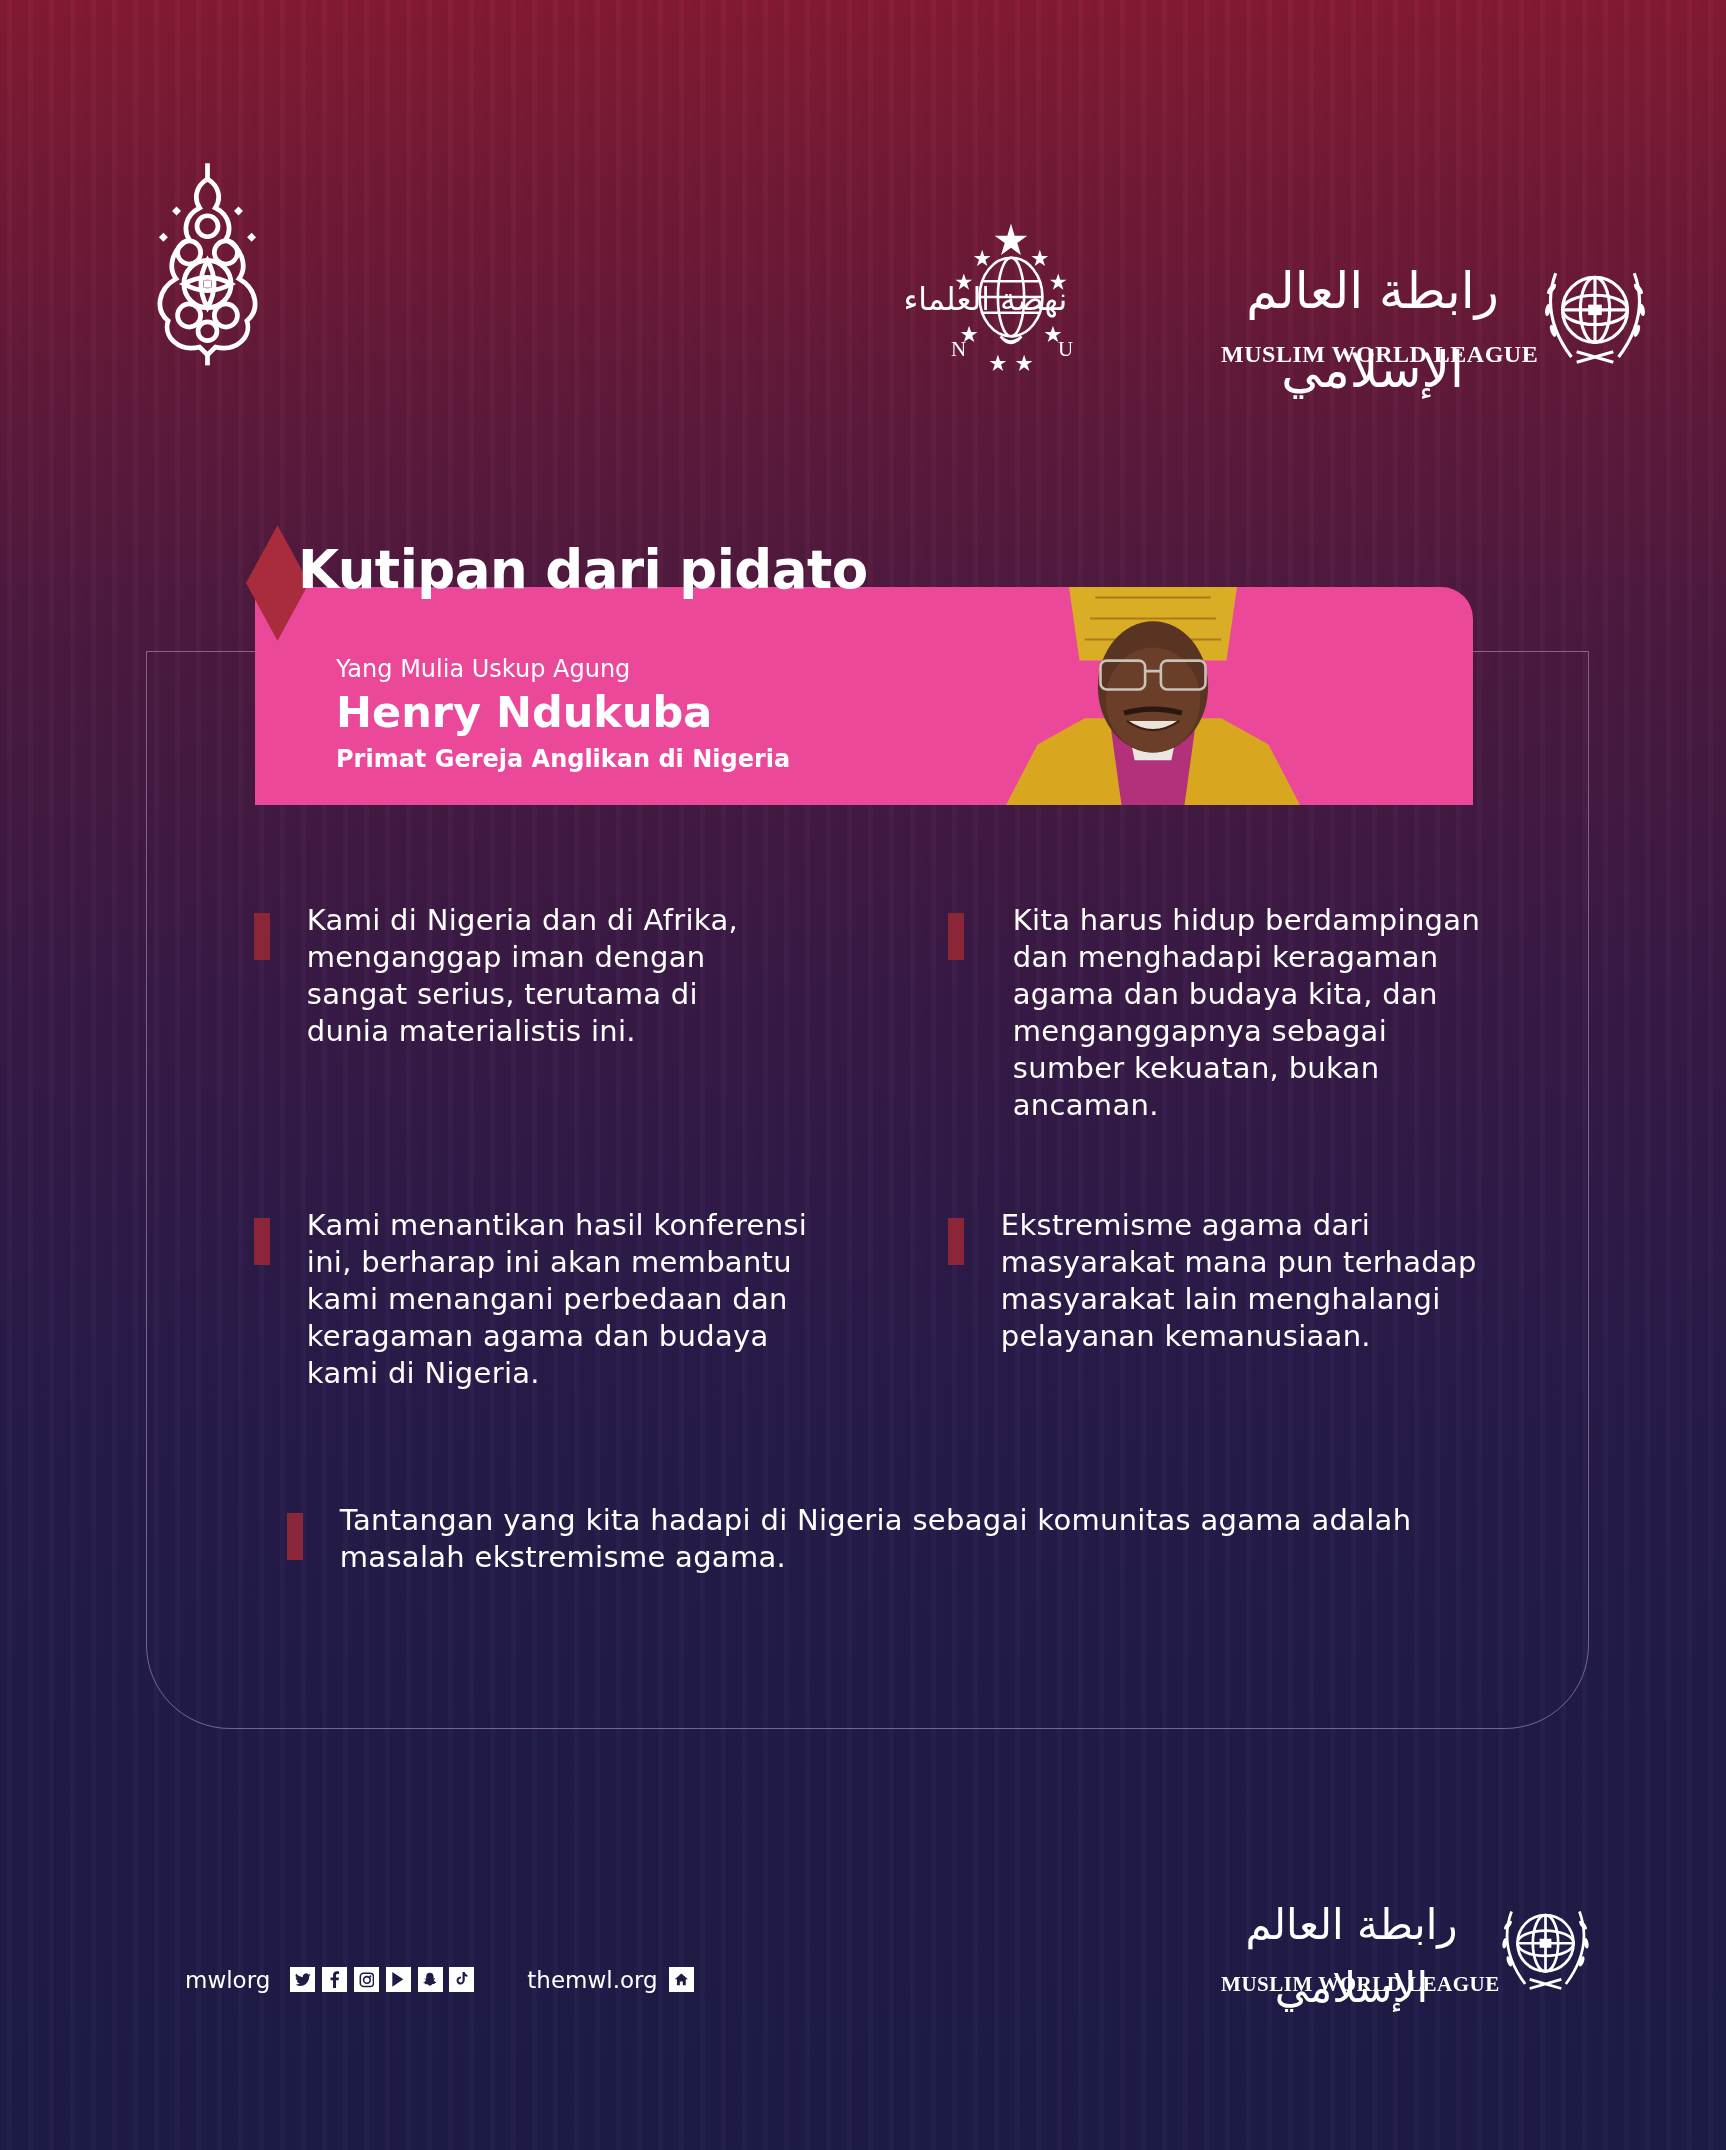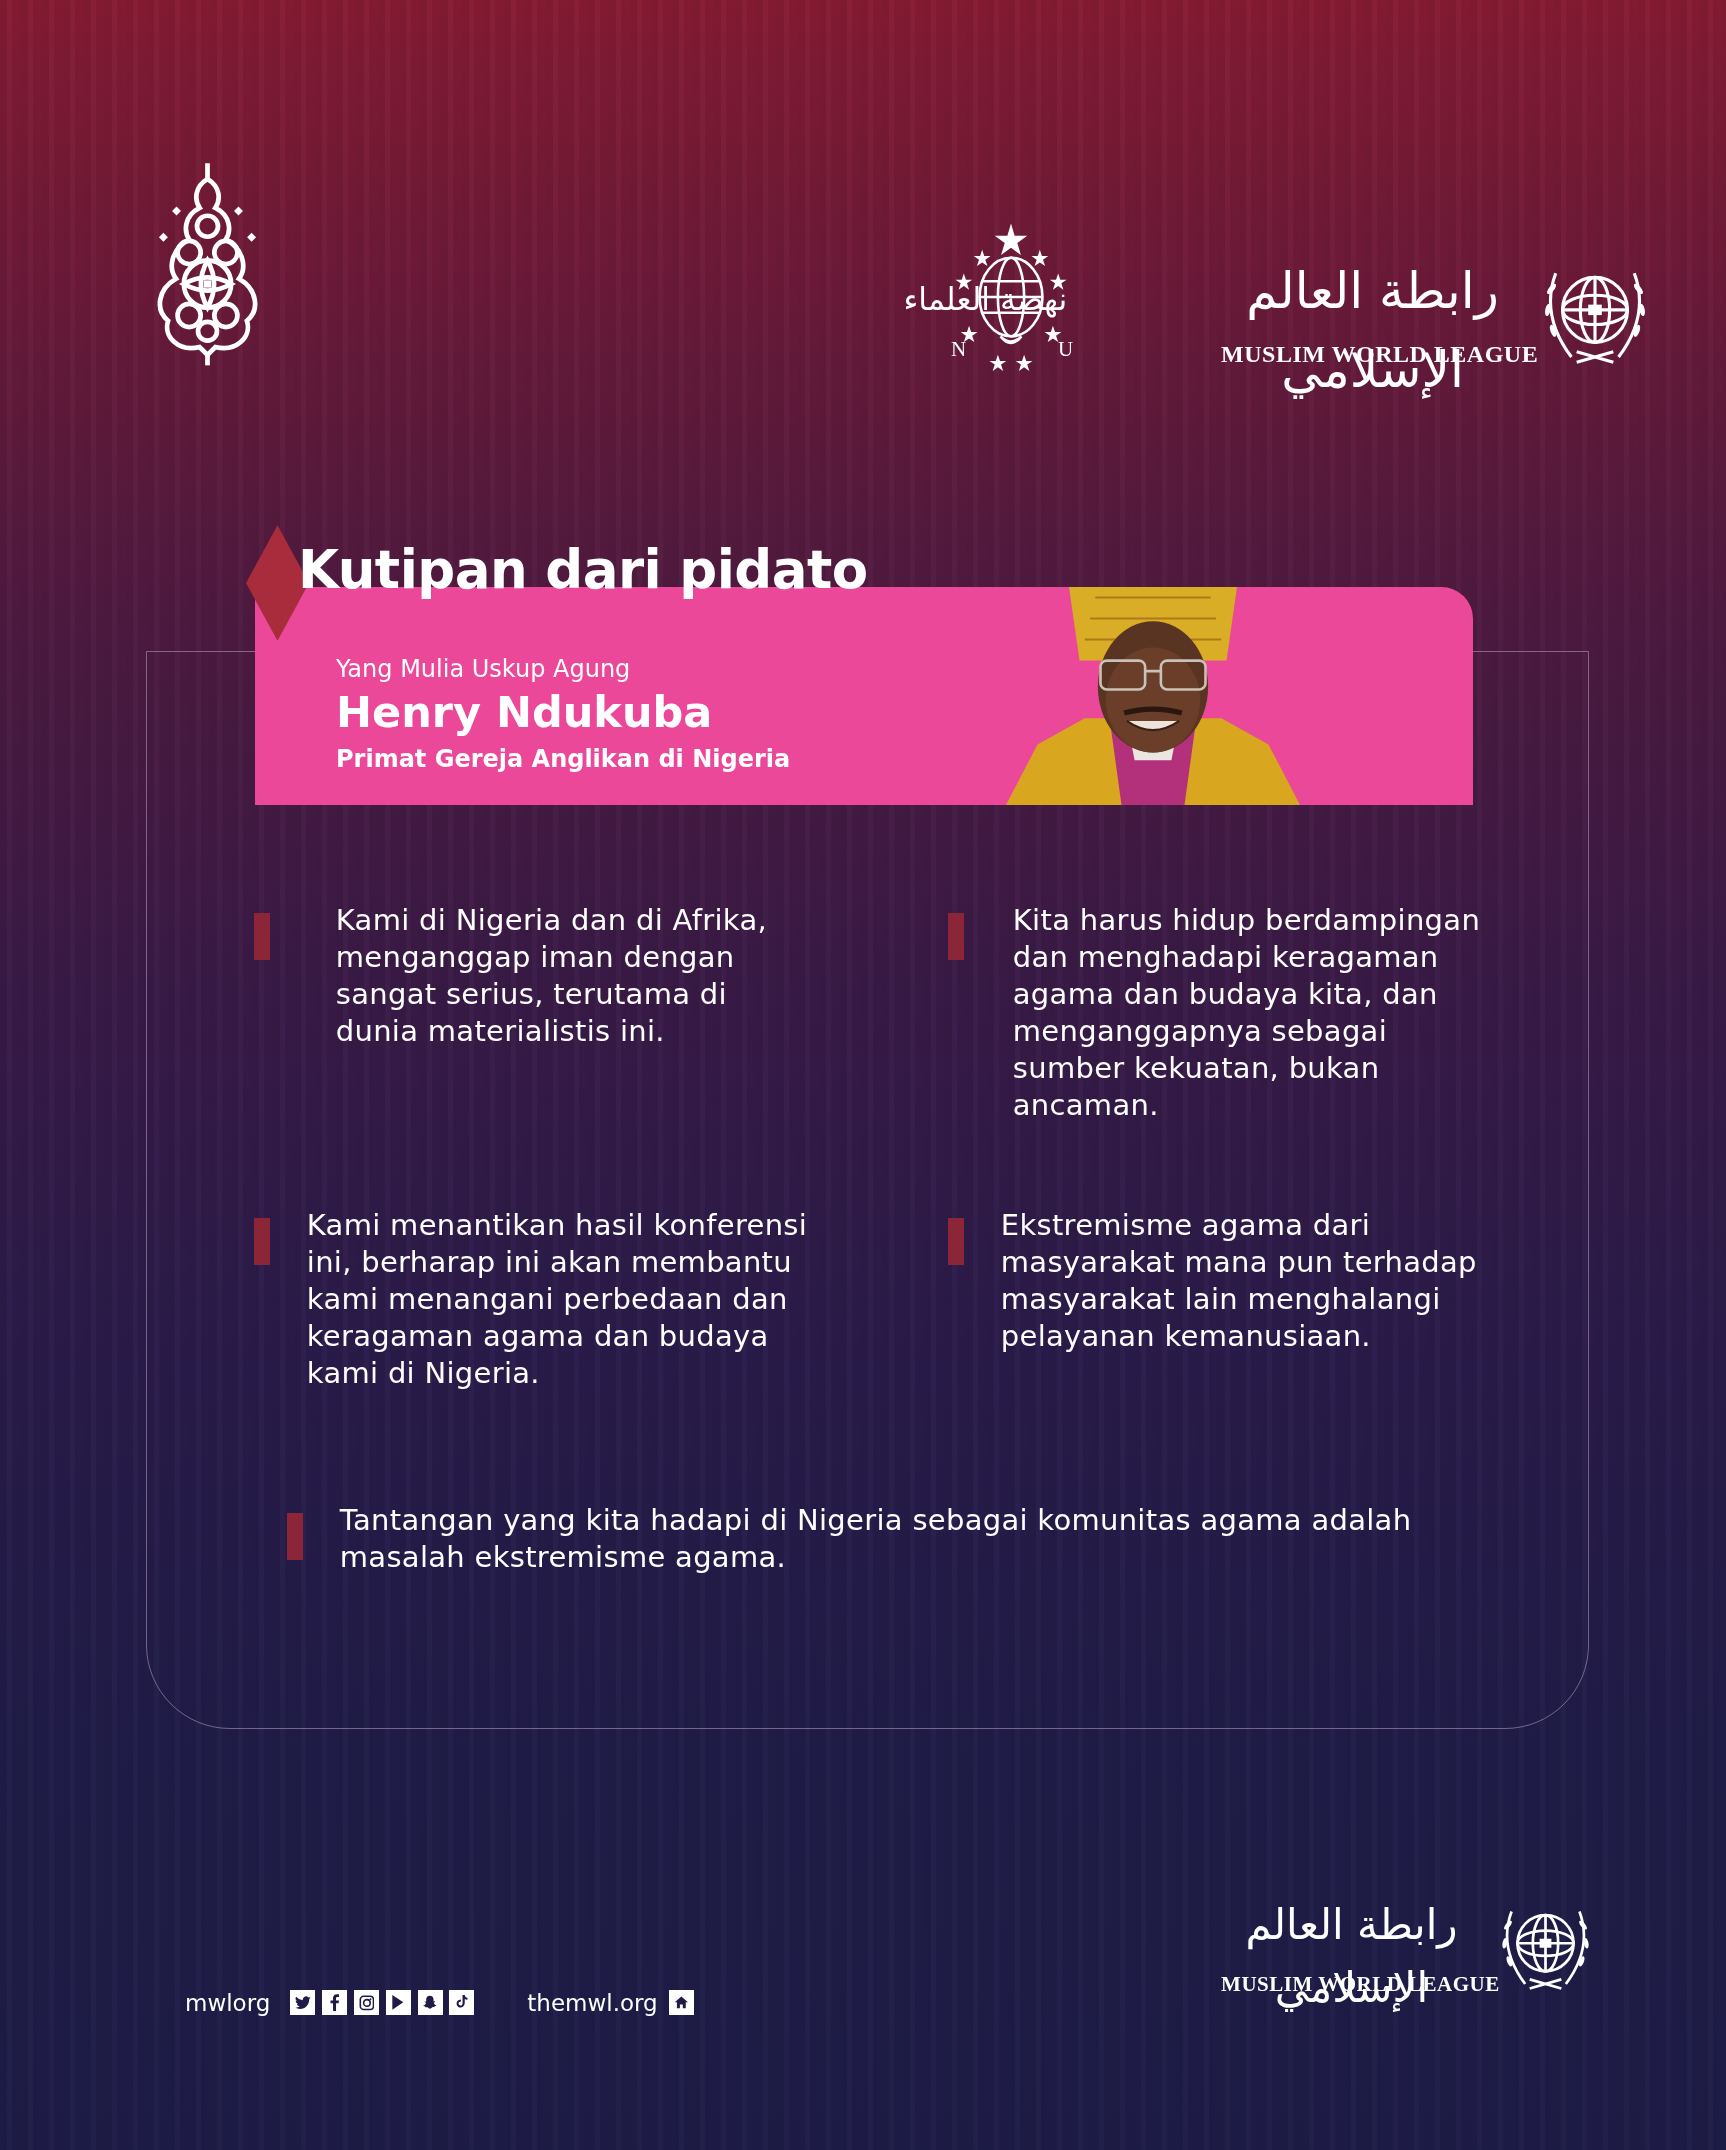--- a/index.html
+++ b/index.html
@@ -70,28 +70,28 @@
   .speaker-role { position: absolute; left: 81px; top: 158px; font-size: 24px; font-weight: bold; }
   .speaker-photo { position: absolute; left: 751px; top: 0; width: 294px; height: 218px; }
 
   
   .quote { position: absolute; display: flex; }
   .quote-bar { width: 15.8px; height: 47px; background: #8b2638; margin-top: 10.5px; flex-shrink: 0; }
   .quote-text {
     margin-left: 37px; font-size: 29px; line-height: 37px; letter-spacing: 0.3px;
     font-family: "DejaVu Sans", sans-serif;
   }
-  .q1 { left: 254px; top: 902px; width: 578px; gap: 29px; }
+  .q1 { left: 254px; top: 902px; width: 578px; }
   .q2 { left: 948px; top: 902px; width: 578px; gap: 12px; }
   .q3 { left: 254px; top: 1207px; width: 578px; }
   .q4 { left: 948px; top: 1207px; width: 578px; }
   .q5 { left: 268px; top: 1502px; width: 1260px; padding-left: 19px; }
 
   
-  .footer-left { position: absolute; left: 185px; top: 1964px; display: flex; align-items: center; height: 31.5px; margin-top: 23px; }
+  .footer-left { position: absolute; left: 185px; top: 1964px; display: flex; align-items: center; height: 31.5px; }
   .footer-handle { font-size: 23px; margin-right: 20px; }
   .social-icons { display: flex; gap: 6.8px; margin-right: 53px; }
   .social-icon {
     width: 25px; height: 25px; background: #ffffff; color: #1e1c47;
     display: flex; align-items: center; justify-content: center;
     font-size: 15.8px; font-weight: bold; font-family: "DejaVu Sans", sans-serif;
   }
   .footer-site { font-size: 23px; margin-right: 11.6px; }
   .home-icon { width: 25px; height: 25px; background: #fff; display: flex; align-items: center; justify-content: center; }
 

